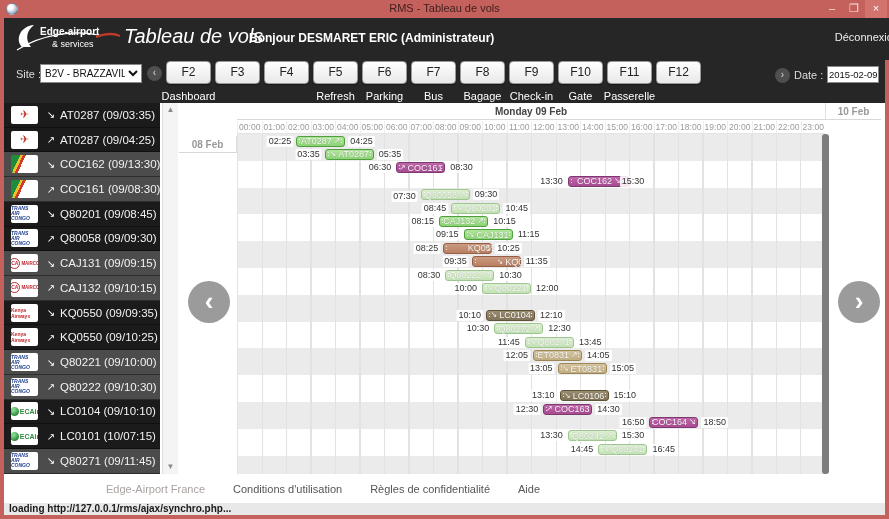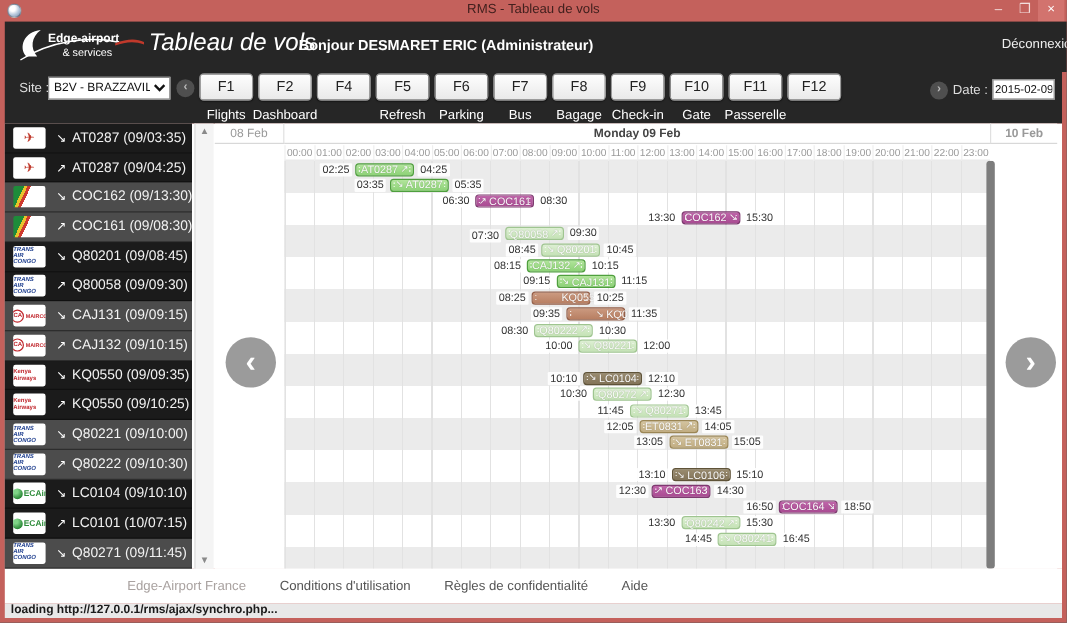--- a/index.html
+++ b/index.html
@@ -65,21 +65,21 @@
   .sscroll{position:absolute;left:158px;top:0;width:15px;height:371px;background:#f4f4f4;
     border-left:1px solid #ddd;}
   .sscroll .arr{position:absolute;left:0;width:15px;height:14px;text-align:center;
     font-size:8px;color:#8a8a8a;line-height:14px;cursor:pointer;}
   .sscroll .arr.up{top:0;} .sscroll .arr.down{bottom:0;}
   
   .timeline{position:absolute;left:175px;top:0;width:702px;height:371px;background:#fff;}
   .tl-head{position:absolute;left:0;top:0;width:702px;height:18px;}
   .tl-cell{position:absolute;top:0;height:17px;line-height:17px;text-align:center;
     font-size:10px;box-sizing:border-box;border-bottom:1px solid #d8d8d8;}
-  .tl-prev{left:0;width:58px;color:#999;font-weight:normal;border-right:1px solid #e0e0e0;}
+  .tl-prev{left:0;width:58px;color:#999;font-weight:bold;border-right:1px solid #e0e0e0;margin-top:33px;}
   .tl-day{left:58px;width:588px;color:#444;font-weight:bold;}
   .tl-next{left:646px;width:56px;color:#999;font-weight:bold;border-left:1px solid #e0e0e0;}
   .tl-hours{position:absolute;left:58px;top:18px;height:13px;display:flex;}
   .hcell{width:24.5px;flex:none;text-align:center;font-size:8.5px;color:#9a9a9a;line-height:12px;
     box-sizing:border-box;border-left:1px solid #eee;border-bottom:1px solid #e4e4e4;}
   .tl-grid{position:absolute;left:0;top:31px;width:702px;height:340px;overflow:hidden;}
   .stripes{position:absolute;left:58px;top:0;width:588px;height:340px;
     background:
       repeating-linear-gradient(to right,#e2e2e2 0 1px,transparent 1px 24.5px),
       repeating-linear-gradient(to bottom,#ebebeb 0 26.8px,#ffffff 26.8px 53.6px);}
@@ -142,26 +142,26 @@
   </div>
 
   <div class="toolbar">
     <span class="site-label">Site :</span>
     <select class="site-select">
       <option>B2V - BRAZZAVILLE</option>
     </select>
     <div class="nav-dot left">‹</div>
     <div class="fkeys" id="fkeys">
         <div class="fcol">
-          <div class="fbtn">F1</div>
-          <div class="flabel">Flights</div>
-        </div>
-        <div class="fcol">
           <div class="fbtn">F2</div>
           <div class="flabel">Dashboard</div>
+        </div>
+        <div class="fcol">
+          <div class="fbtn">F3</div>
+          <div class="flabel"></div>
         </div>
         <div class="fcol">
           <div class="fbtn">F4</div>
           <div class="flabel"></div>
         </div>
         <div class="fcol">
           <div class="fbtn">F5</div>
           <div class="flabel">Refresh</div>
         </div>
         <div class="fcol">
@@ -363,21 +363,21 @@
             <span>AT0287</span>
           </div>
           <span class="chip" style="left: 142.792px; top: 14.9px; transform: translateX(-100%);">03:35</span>
           <span class="chip" style="left: 197.792px; top: 14.9px;">05:35</span>
           <div class="bar purple" style="left: 217.25px; top: 28.3px; width: 49px; height: 11px;">
             <i>↗</i>
             <span>COC161</span>
           </div>
           <span class="chip" style="left: 214.25px; top: 28.3px; transform: translateX(-100%);">06:30</span>
           <span class="chip" style="left: 269.25px; top: 28.3px;">08:30</span>
-          <div class="bar purple" style="left: 388.75px; top: 41.7px; width: 49px; height: 11px;">
+          <div class="bar purple" style="left: 388.75px; top: 41.7px; width: 62px; height: 11px;">
             <span>COC162</span>
             <i>↘</i>
           </div>
           <span class="chip" style="left: 385.75px; top: 41.7px; transform: translateX(-100%);">13:30</span>
           <span class="chip" style="left: 440.75px; top: 41.7px;">15:30</span>
           <div class="bar palegreen" style="left: 241.75px; top: 55.1px; width: 49px; height: 11px;">
             <span>Q80058</span>
             <i>↗</i>
           </div>
           <span class="chip" style="left: 238.75px; top: 57px; transform: translateX(-100%);">07:30</span>

